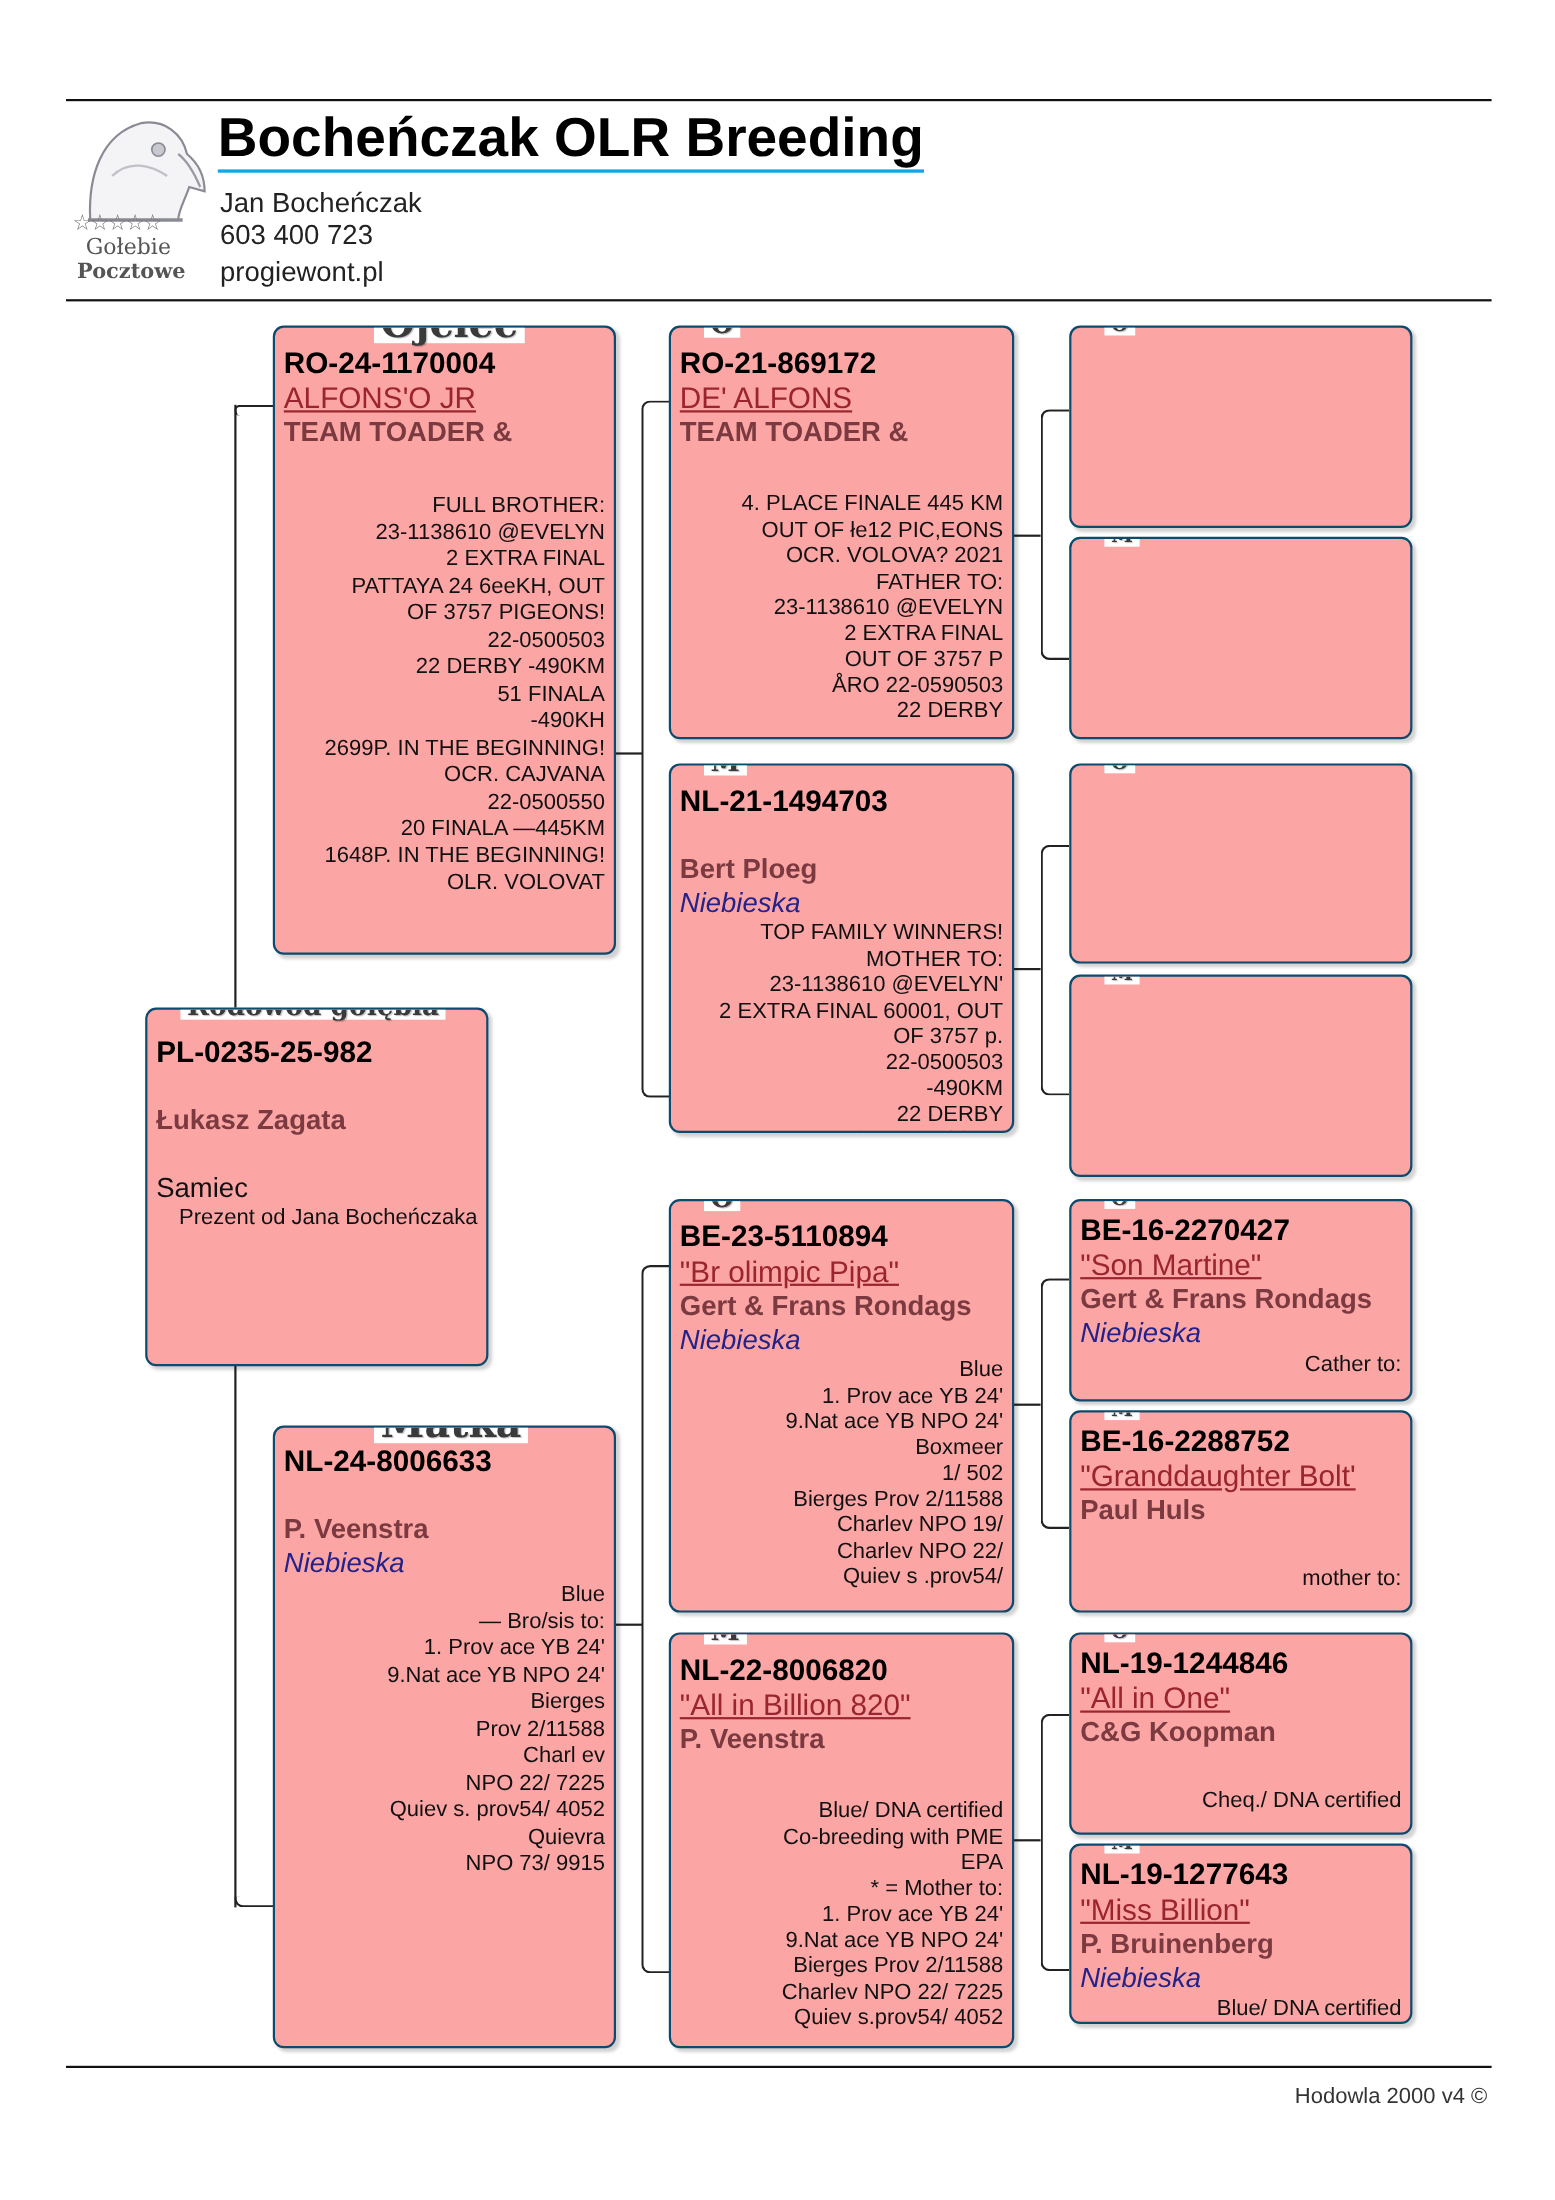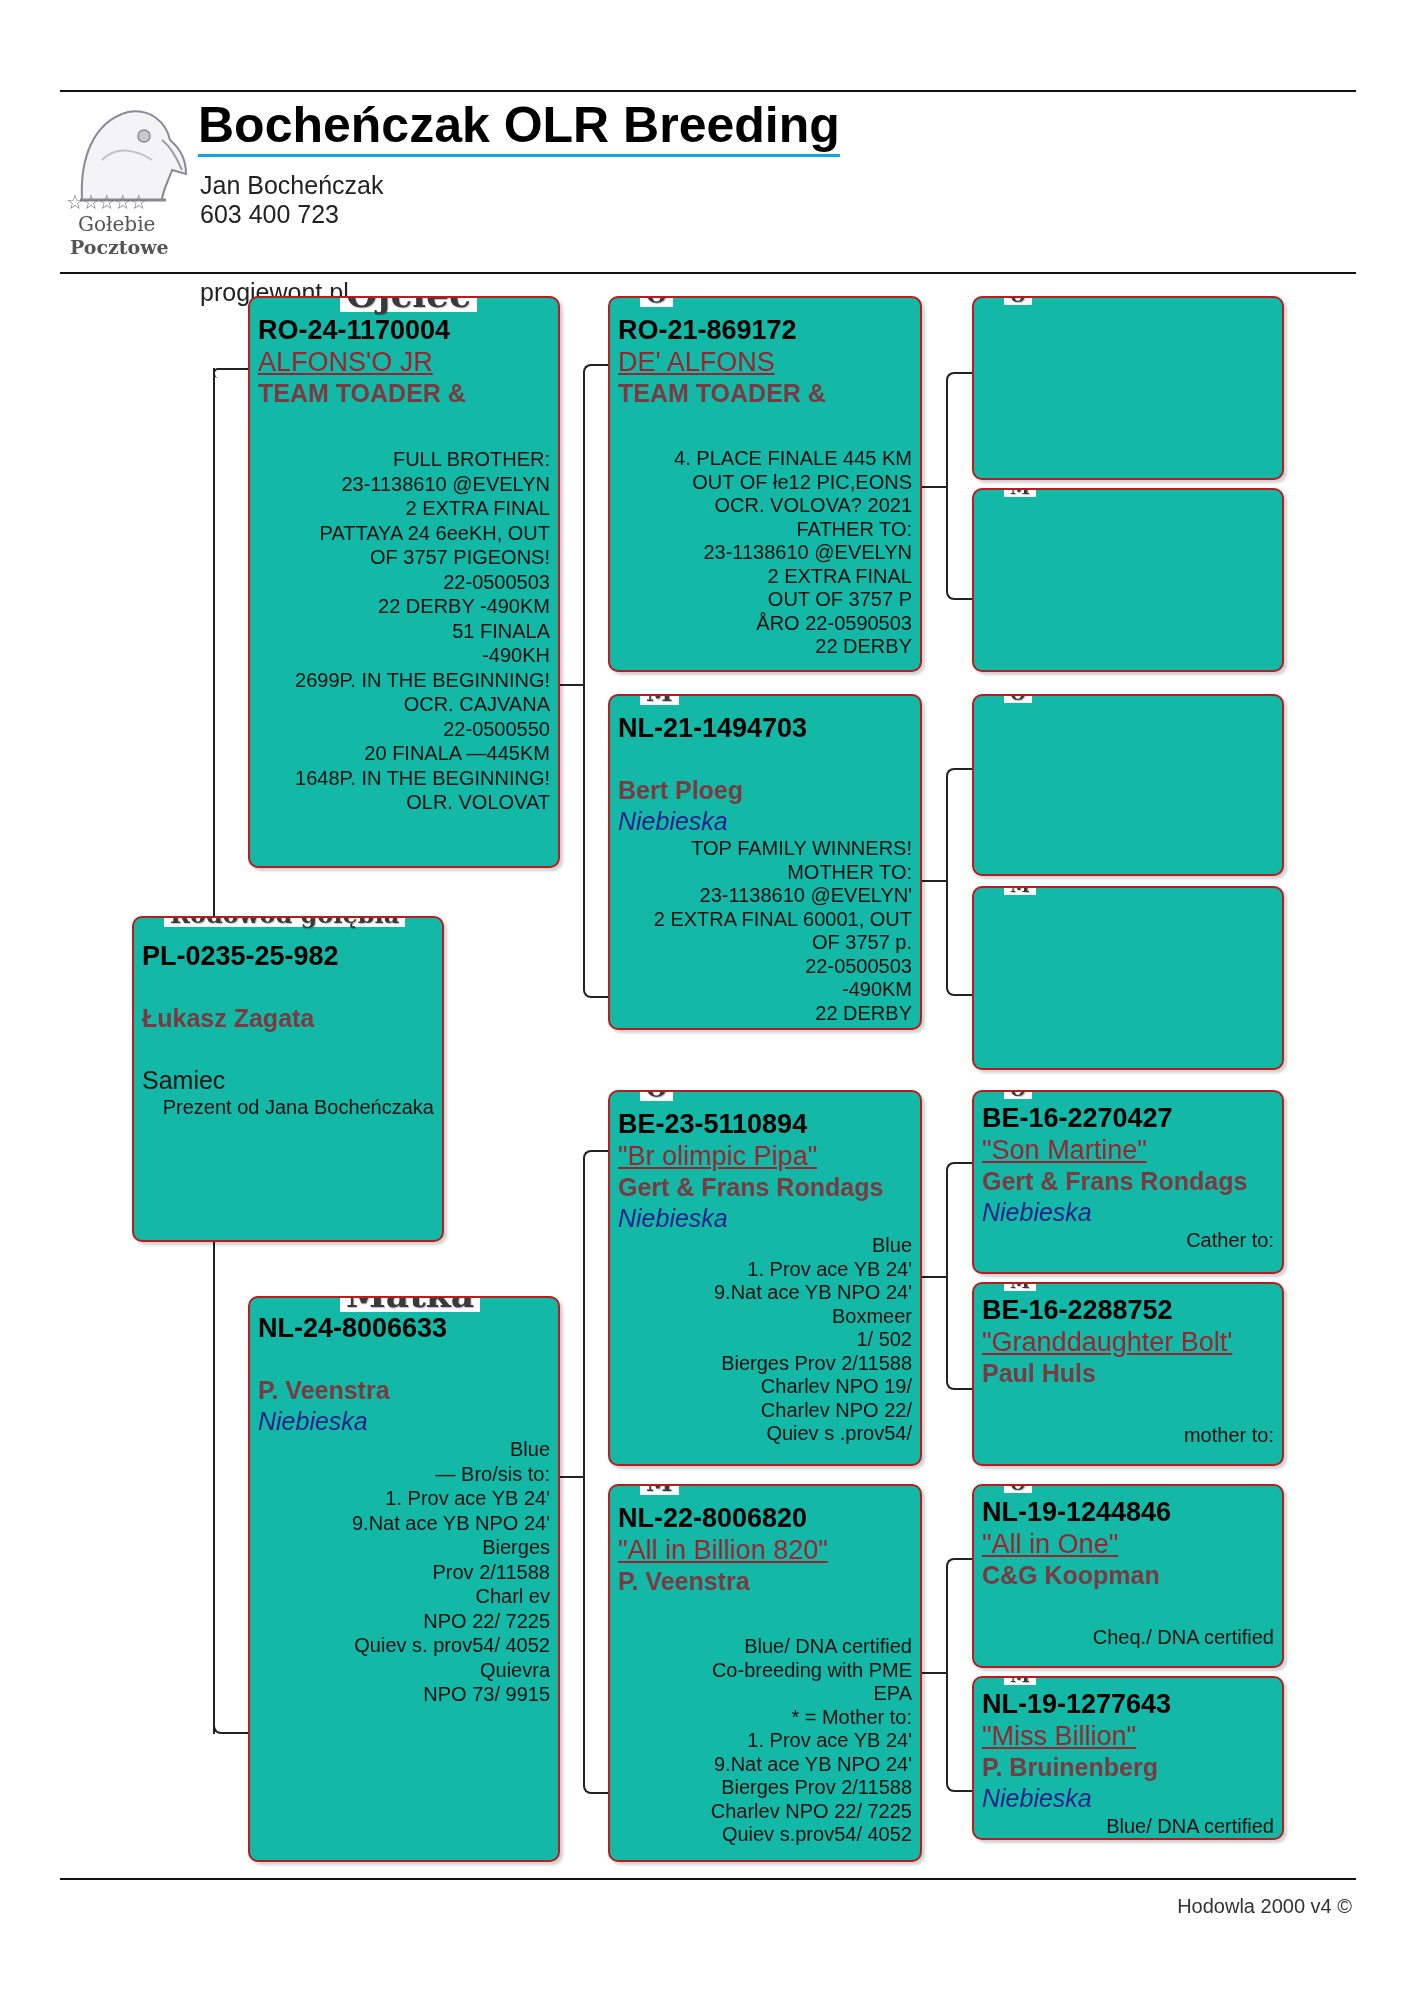--- a/index.html
+++ b/index.html
@@ -1,21 +1,21 @@
 <!DOCTYPE html>
 <html><head>
 <meta charset="utf-8">
 <style>
   html,body{margin:0;padding:0;background:#fff;}
   body{width:1414px;height:2000px;position:relative;overflow:hidden;font-family:"Liberation Sans",sans-serif;color:#111;}
   .hr{position:absolute;left:60px;width:1296px;height:2px;background:#111;}
   .logo{position:absolute;left:62px;top:100px;width:128px;height:170px;}
   .title{position:absolute;left:198px;top:96px;font-size:50px;font-weight:bold;letter-spacing:0px;line-height:58px;color:#000;border-bottom:3px solid #0ea5e9;padding-bottom:0px;}
   .hdr-line{position:absolute;left:200px;font-size:25px;color:#222;line-height:30px;}
-  .box{position:absolute;border:2px solid #b91c1c;border-radius:10px;background:#14b8a6;box-shadow:3px 3px 3px rgba(0,0,0,0.18);box-sizing:border-box;padding:6px 8px 0 8px;overflow:hidden;}
+  .box{position:absolute;border:2px solid #0c4a6e;border-radius:10px;background:#fca5a5;box-shadow:3px 3px 3px rgba(0,0,0,0.18);box-sizing:border-box;padding:6px 8px 0 8px;overflow:hidden;}
   .legend{position:absolute;background:#fff;font-family:"DejaVu Serif","Liberation Serif",serif;font-weight:bold;color:#3a3a3a;padding:0 6px;line-height:1;text-shadow:1px 1px 1px rgba(0,0,0,0.25);}
   .lg-big{font-size:36px;top:-22px;}
   .lg-med{font-size:24px;top:-15px;}
   .lg-sm{font-size:18px;top:-11px;}
   .ring{font-weight:bold;font-size:27px;color:#000;line-height:32px;white-space:nowrap;}
   .name{font-size:27px;color:#9a2430;text-decoration:underline;line-height:32px;white-space:nowrap;}
   .owner{font-size:25px;font-weight:bold;color:#7a3a40;line-height:31px;white-space:nowrap;}
   .color{font-size:25px;font-style:italic;color:#22228a;line-height:31px;white-space:nowrap;}
   .notes{font-size:20px;line-height:24.5px;color:#111;white-space:pre;text-align:right;}
   .sex{font-size:25px;line-height:30px;color:#111;}
@@ -38,21 +38,21 @@
     <line x1="18" y1="100" x2="104" y2="100" stroke="#8a8a95" stroke-width="3"></line>
   </svg>
   <div style="position:absolute;left:4px;top:90px;font-size:20px;color:#777;letter-spacing:-2px;">☆☆☆☆☆</div>
   <div style="position:absolute;left:16px;top:112px;font-family:'DejaVu Serif',serif;font-weight:normal;font-size:20px;color:#555;">Gołebie</div>
   <div style="position:absolute;left:8px;top:136px;font-family:'DejaVu Serif',serif;font-weight:bold;font-size:19px;color:#555;">Pocztowe</div>
 </div>
 
 <div class="title">Bocheńczak OLR Breeding</div>
 <div class="hdr-line" style="top:170px;">Jan Bocheńczak</div>
 <div class="hdr-line" style="top:199px;">603 400 723</div>
-<div class="hdr-line" style="top:232px;margin-top:45px;">progiewont.pl</div>
+<div class="hdr-line" style="top:232px;">progiewont.pl</div>
 
 <div class="hr" style="top:272px;"></div>
 
 <div class="ln" style="left:213px;top:368px;width:2px;height:548px;"></div>
 <div class="brk" style="left:213px;top:368px;width:36px;height:10px;border-bottom:none;"></div>
 <div class="ln" style="left:213px;top:1240px;width:2px;height:494px;"></div>
 <div class="brk" style="left:213px;top:1724px;width:36px;height:10px;border-top:none;border-radius:0 0 0 8px;"></div>
 
 <div class="ln" style="left:558px;top:684px;width:26px;height:2px;"></div>
 <div class="brk" style="left:583px;top:364px;width:26px;height:634px;"></div>

